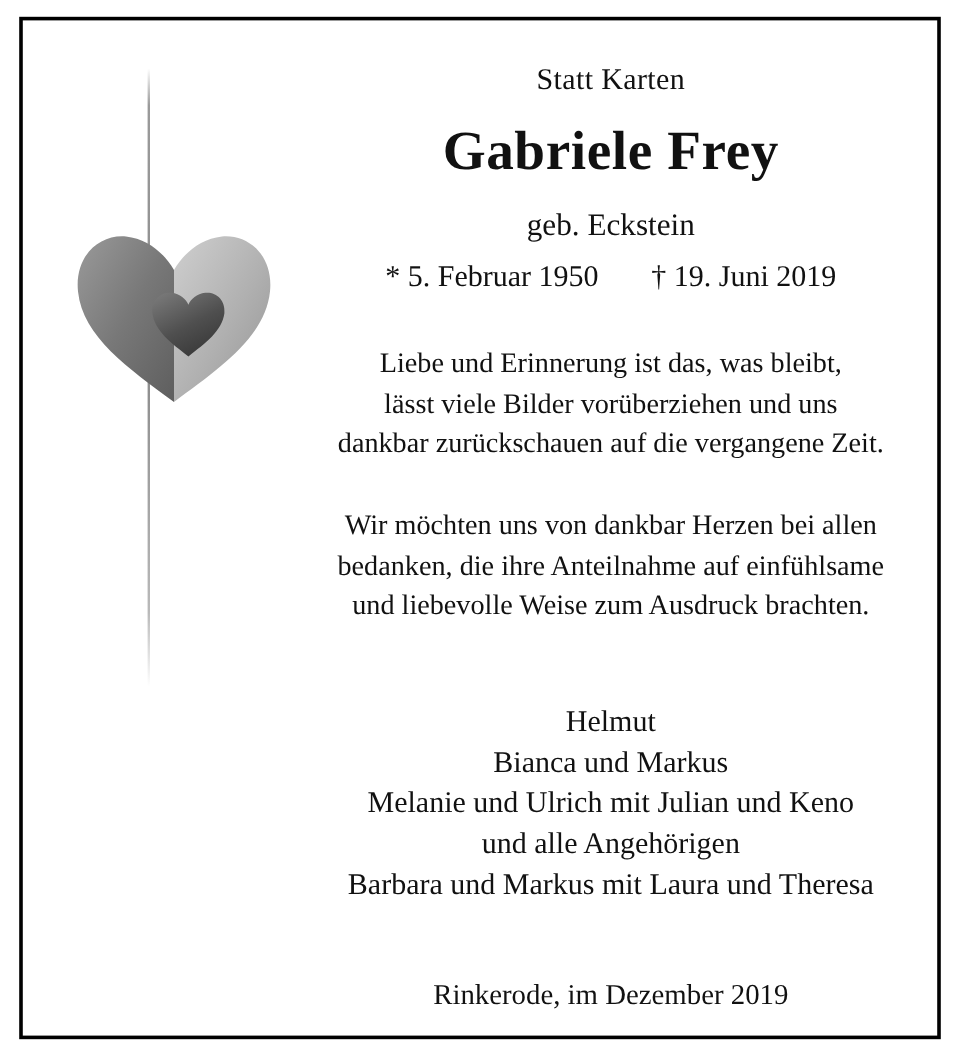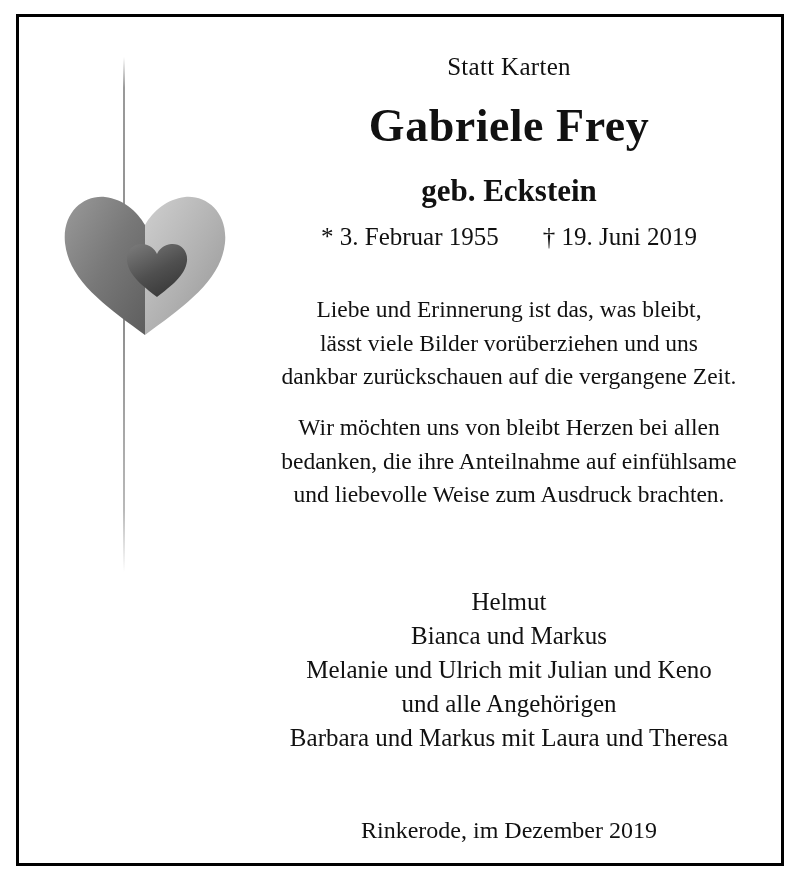--- a/index.html
+++ b/index.html
@@ -63,36 +63,36 @@
   }
   .name {
     font-size: 46px;
     font-weight: bold;
     letter-spacing: 0.5px;
     line-height: 1.05;
     margin-bottom: 14px;
     margin-top: 21px;
   }
   .geb {
-    font-size: 31px;
-    font-weight: bold;
+    font-size: 26px;
+    font-weight: normal;
     margin-bottom: 14px;
     margin-top: 23px;
   }
   .dates {
     font-size: 25px;
     margin-bottom: 42px;
     white-space: nowrap;
   }
   .dates .gap { display: inline-block; width: 44px; }
 
   .verse {
     font-size: 23.5px;
     line-height: 1.42;
-    margin-bottom: 18px;
+    margin-bottom: 35px;
   }
   .thanks {
     font-size: 23.5px;
     line-height: 1.42;
   }
   .family {
     position: absolute;
     left: 230px;
     top: 568px;
     width: 520px;
@@ -144,31 +144,31 @@
 
         <path d="M100 112 C 86 101, 72 91, 70 76 C 69 65, 77 58, 86 59 C 93 60, 98 64, 100 69 C 102 64, 107 60, 114 59 C 123 58, 131 65, 130 76 C 128 91, 114 101, 100 112 Z" fill="url(#gSmall)"></path>
       </svg>
     </div>
 
     <div class="content">
       <div class="statt">Statt Karten</div>
       <div class="name">Gabriele Frey</div>
       <div class="geb">geb. Eckstein</div>
       <div class="dates">
-        <span>* 3. Februar 1955</span><span class="gap"></span><span>† 19. Juni 2019</span>
+        <span>* 5. Februar 1950</span><span class="gap"></span><span>† 19. Juni 2019</span>
       </div>
 
       <div class="verse">
         <div>Liebe und Erinnerung ist das, was bleibt,</div>
         <div>lässt viele Bilder vorüberziehen und uns</div>
         <div>dankbar zurückschauen auf die vergangene Zeit.</div>
       </div>
 
       <div class="thanks">
-        <div>Wir möchten uns von bleibt Herzen bei allen</div>
+        <div>Wir möchten uns von dankbar Herzen bei allen</div>
         <div>bedanken, die ihre Anteilnahme auf einfühlsame</div>
         <div>und liebevolle Weise zum Ausdruck brachten.</div>
       </div>
     </div>
 
     <div class="family">
       <div class="line">Helmut</div>
       <div class="line">Bianca und Markus</div>
       <div class="line">Melanie und Ulrich mit Julian und Keno</div>
       <div class="line">und alle Angehörigen</div>

